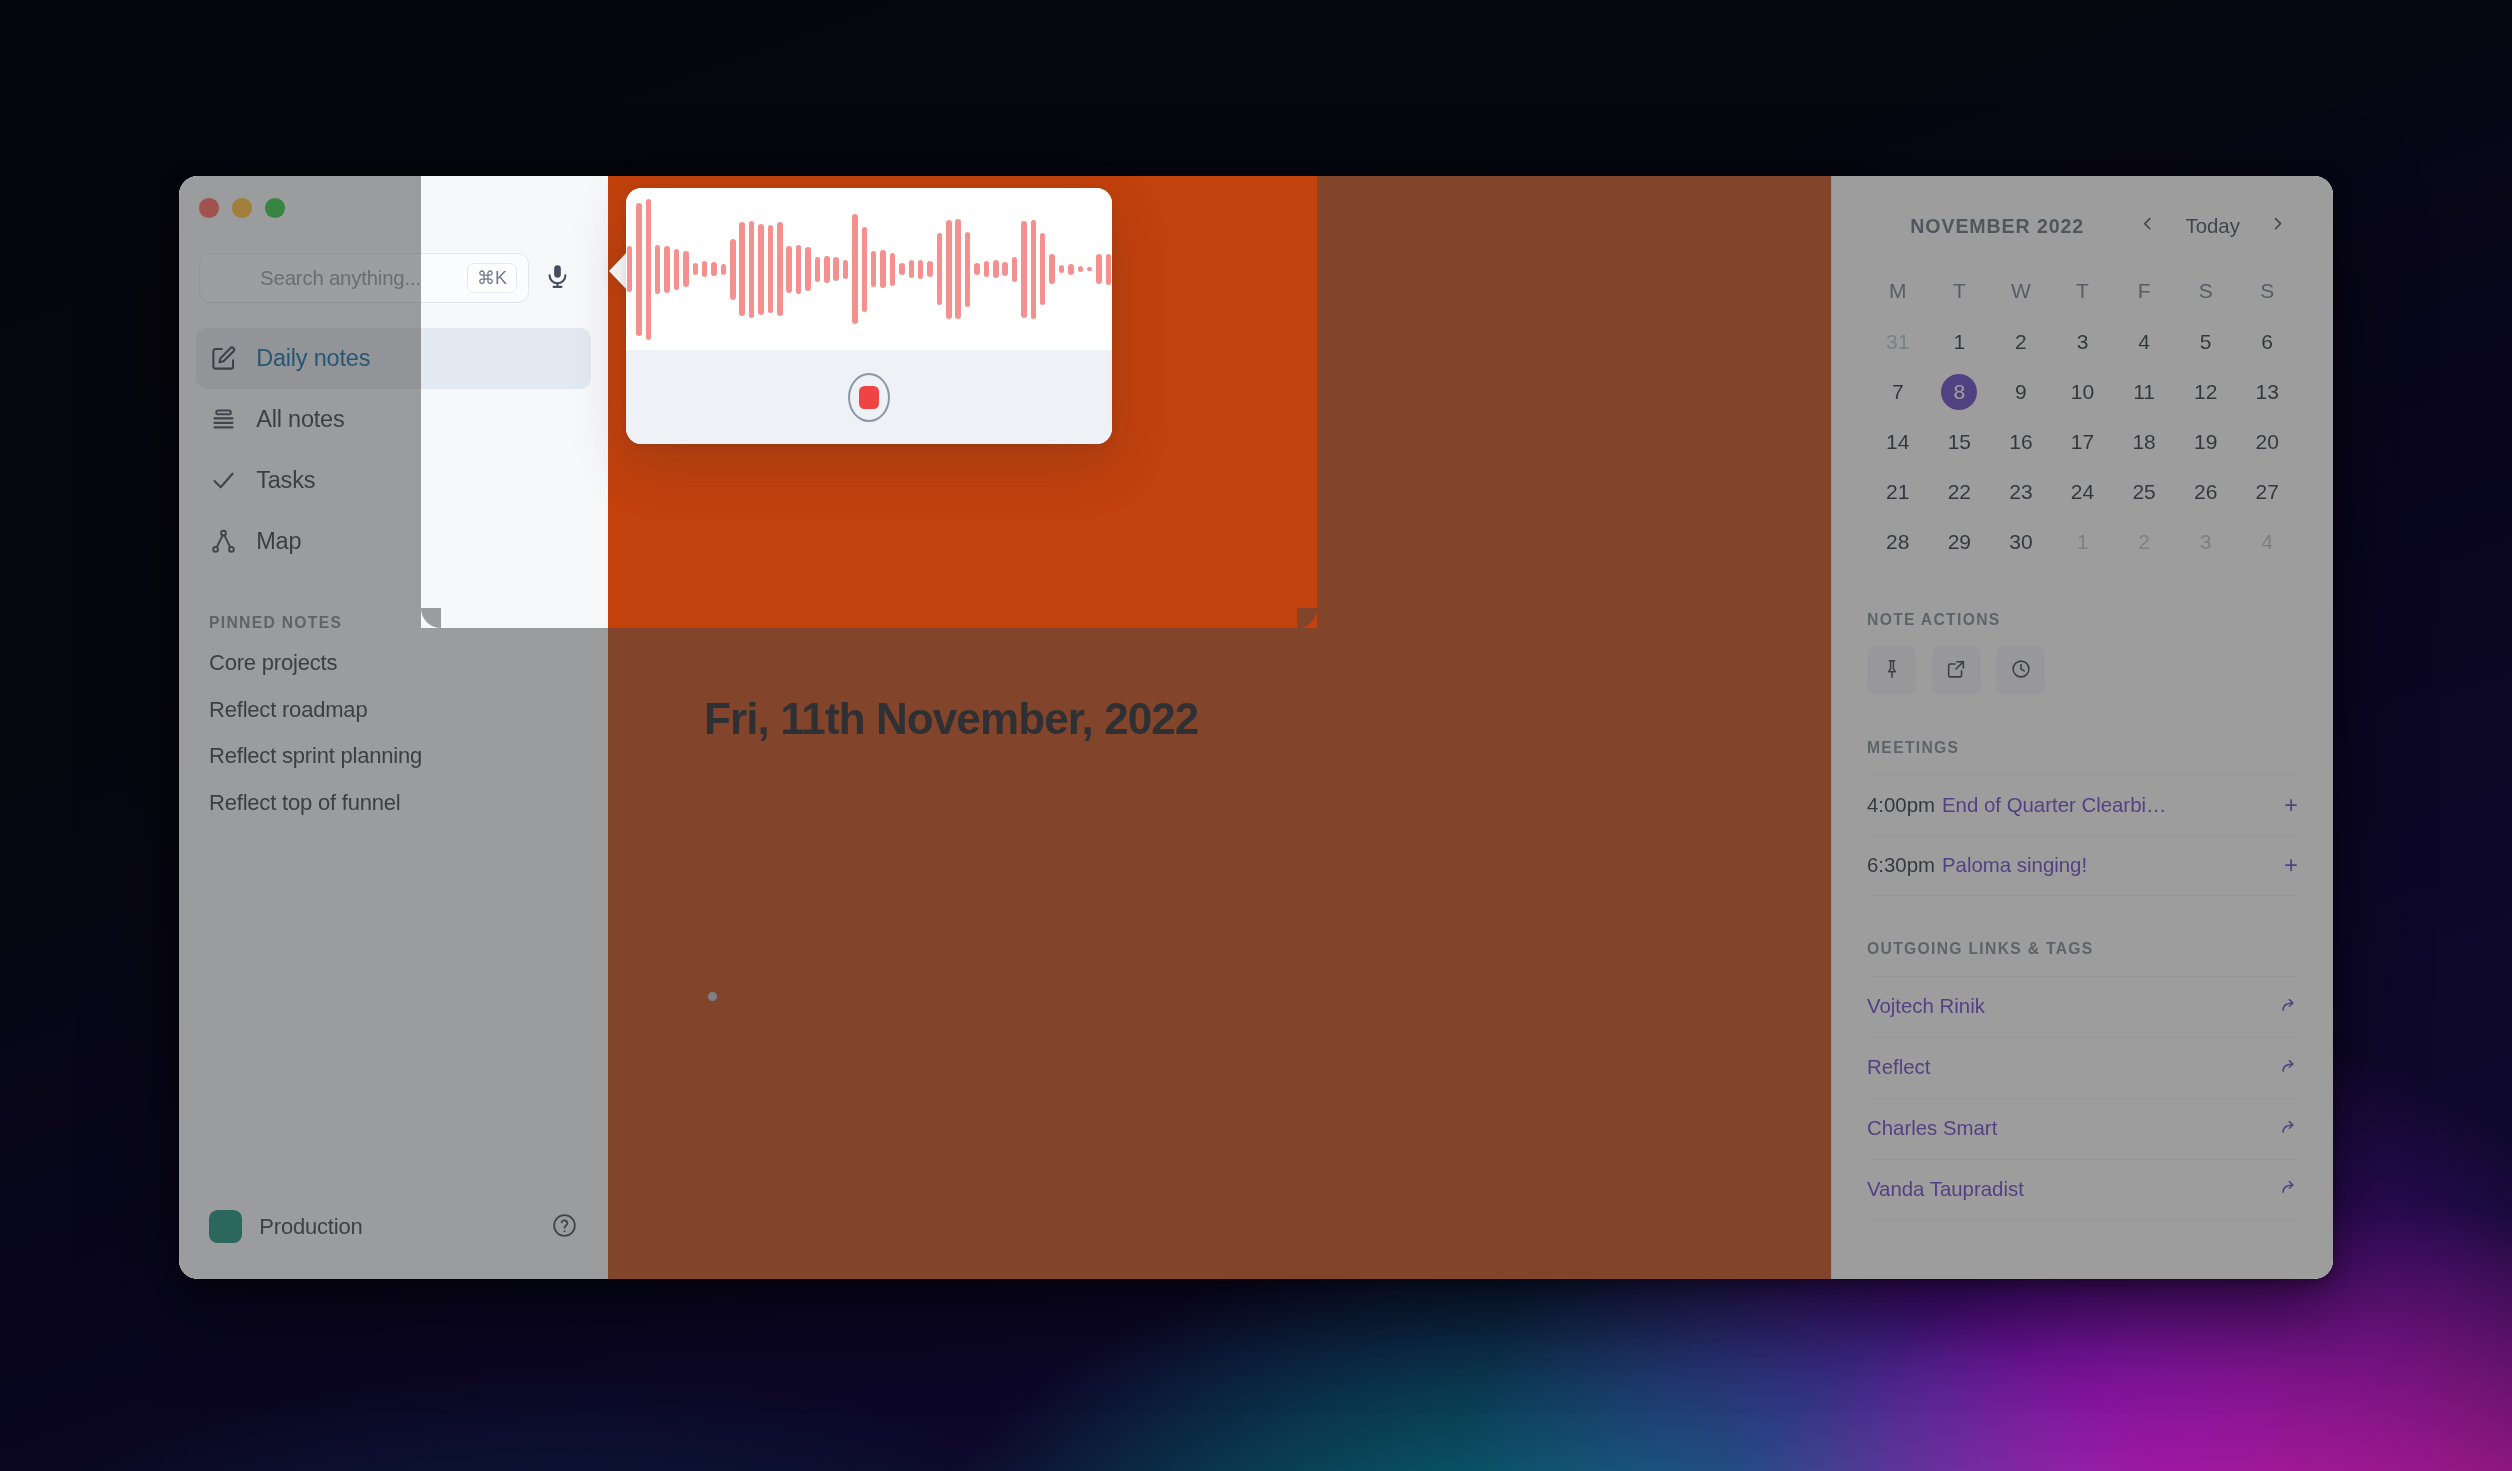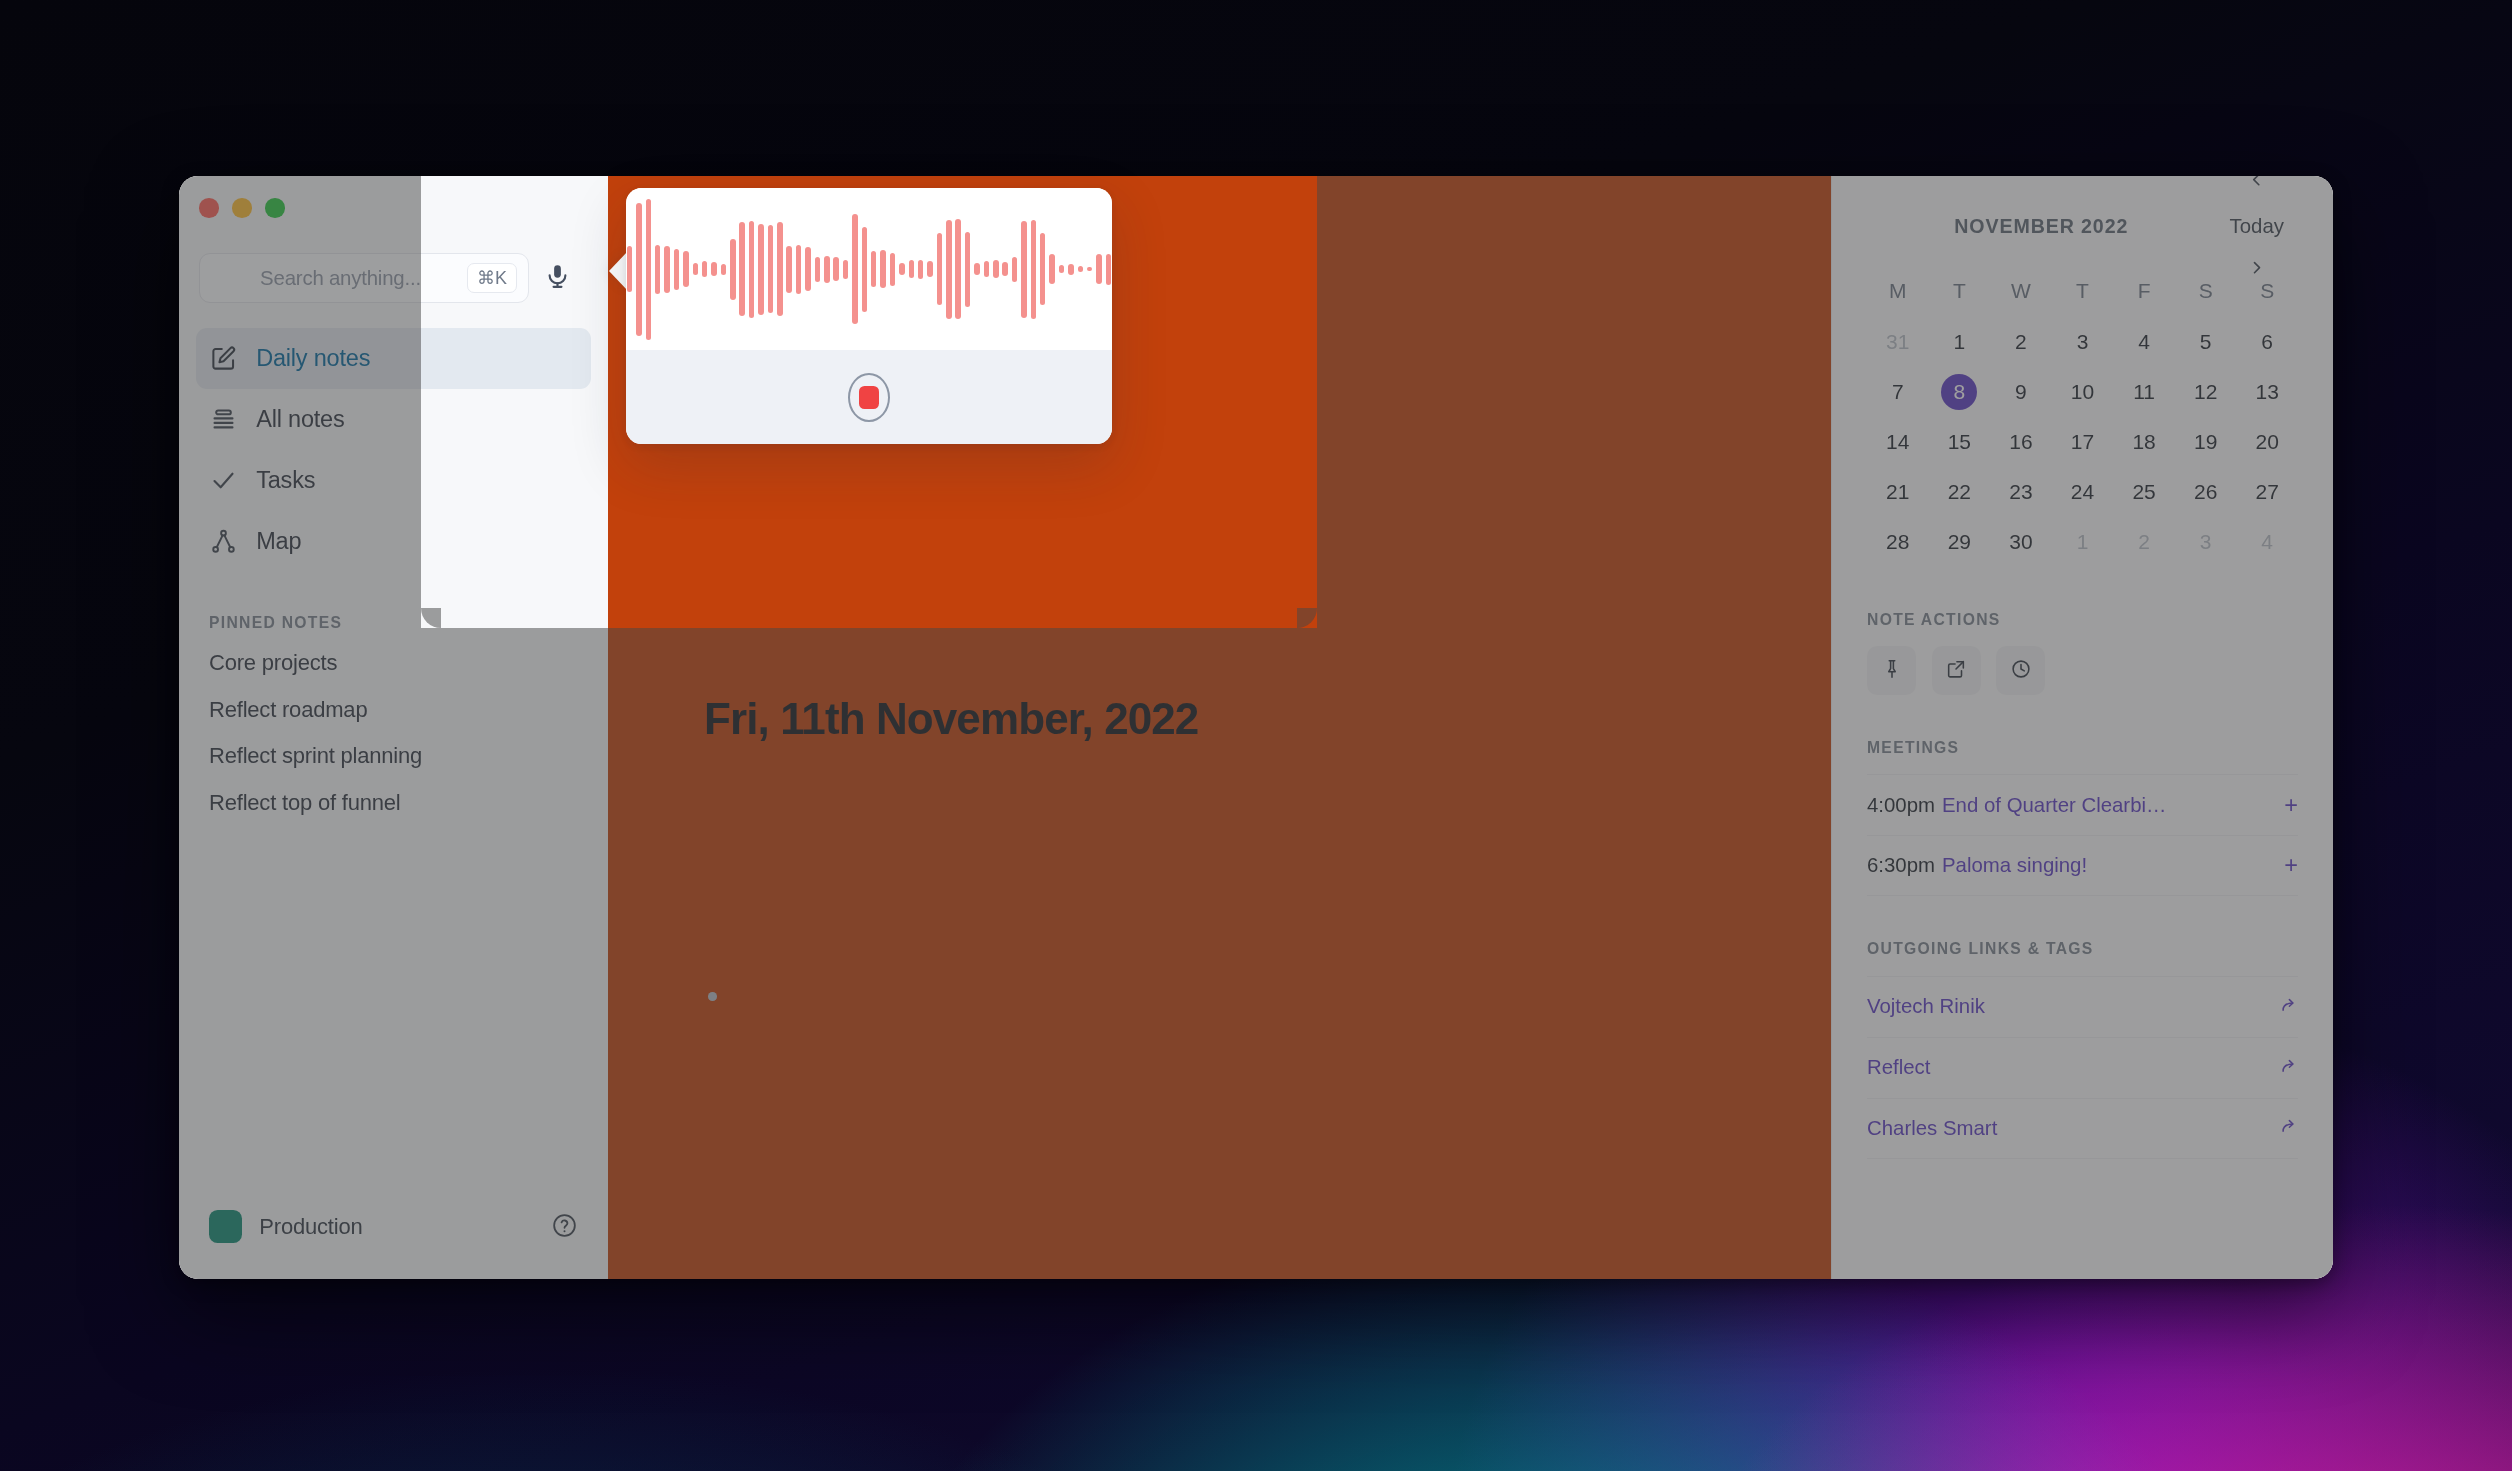--- a/index.html
+++ b/index.html
@@ -191,21 +191,21 @@
     margin-bottom: 15.7px;
     text-align: center;
   }
   .cal-month {
     font-size: 19.6px;
     font-weight: 700;
     letter-spacing: 0.9px;
     color: #5c6674;
     flex: 1;
   }
-  .cal-nav { display: flex; align-items: center; gap: 3.1px; flex-direction: column; }
+  .cal-nav { display: flex; align-items: center; gap: 3.1px; }
   .cal-btn {
     height: 41px;
     min-width: 41px;
     border-radius: 8.6px;
     display: flex; align-items: center; justify-content: center;
     font-size: 20.4px; color: #3c4450;
     background: transparent;
   }
   .cal-btn.today { padding: 0 14px; font-size: 20.4px; font-weight: 500; }
 
@@ -585,20 +585,29 @@
         <div class="link-name">Reflect</div>
         <span class="link-arrow">
           <svg width="20.4" height="20.4" viewBox="0 0 24 24" fill="none" stroke="#5b3cc4" stroke-width="1.8" stroke-linecap="round" stroke-linejoin="round">
             <path d="M6 18c0-5 3.6-8.4 11-8.6"></path>
             <polyline points="13.4,5.4 17.6,9.4 13.4,13.2"></polyline>
           </svg>
         </span>
       </div>
       <div class="link-row">
         <div class="link-name">Charles Smart</div>
+        <span class="link-arrow">
+          <svg width="20.4" height="20.4" viewBox="0 0 24 24" fill="none" stroke="#5b3cc4" stroke-width="1.8" stroke-linecap="round" stroke-linejoin="round">
+            <path d="M6 18c0-5 3.6-8.4 11-8.6"></path>
+            <polyline points="13.4,5.4 17.6,9.4 13.4,13.2"></polyline>
+          </svg>
+        </span>
+      </div>
+      <div class="link-row">
+        <div class="link-name">Vanda Taupradist</div>
         <span class="link-arrow">
           <svg width="20.4" height="20.4" viewBox="0 0 24 24" fill="none" stroke="#5b3cc4" stroke-width="1.8" stroke-linecap="round" stroke-linejoin="round">
             <path d="M6 18c0-5 3.6-8.4 11-8.6"></path>
             <polyline points="13.4,5.4 17.6,9.4 13.4,13.2"></polyline>
           </svg>
         </span>
       </div>
     </div>
   </aside>
 </div>

